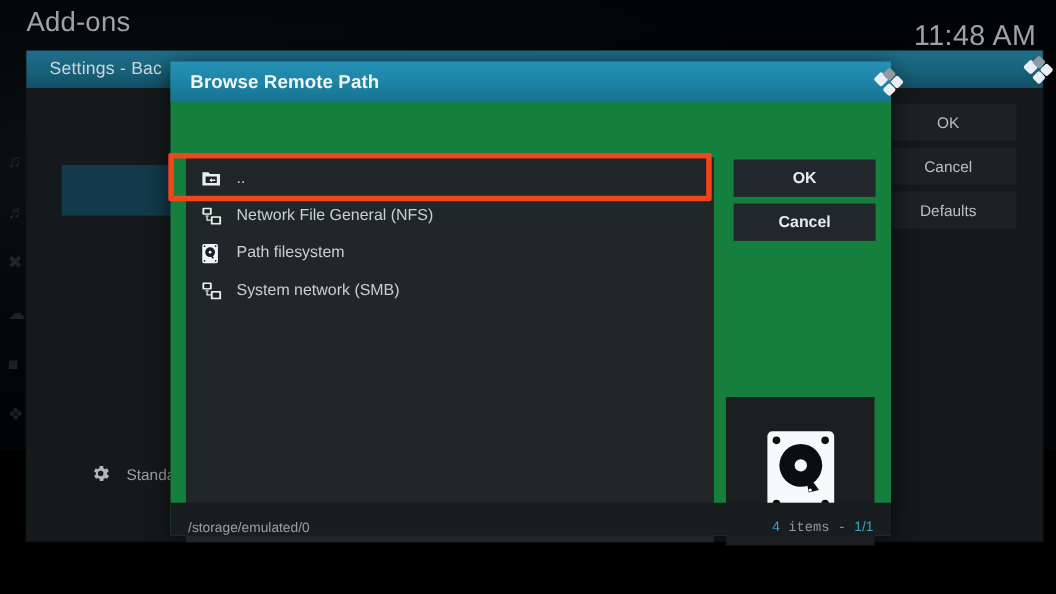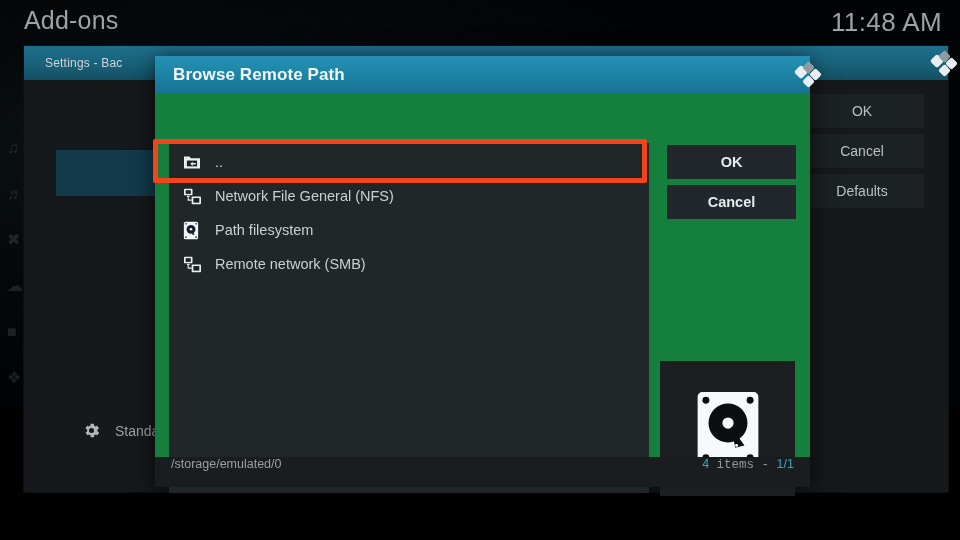--- a/index.html
+++ b/index.html
@@ -16,21 +16,21 @@
     position: absolute; inset: 0;
     background:
       radial-gradient(ellipse 60% 55% at 18% 38%, #0c1418 0%, #050709 62%, #020304 100%),
       linear-gradient(160deg, #070b0e 0%, #04060a 55%, #010203 100%);
   }
   .home-title {
     position: absolute; left: 24px; top: 6px;
     font-size: 25px; color: #9ba3a8; letter-spacing: .2px;
   }
   .home-clock {
-    position: absolute; right: 18px; top: 7px;
+    position: absolute; right: 18px; top: 17px;
     font-size: 26px; color: #9ba3a8; letter-spacing: .4px;
   }
   
   .side-strip {
     position: absolute; left: 0; top: 96px; width: 34px; height: 420px;
     display: flex; flex-direction: column; align-items: center;
     gap: 26px; padding-top: 42px;
     opacity: .30;
   }
   .side-strip .si { width: 20px; height: 20px; color: #5d6265; font-size: 16px; line-height: 20px; }
@@ -40,21 +40,21 @@
     position: absolute; left: 24px; top: 46px; width: 924px; height: 446px;
     background: #111517;
     box-shadow: 0 0 0 1px #0c1011;
   }
   .settings-header {
     position: relative; height: 34px;
     background: linear-gradient(180deg, #1e6f8c 0%, #186179 55%, #134f63 100%);
     display: flex; align-items: center;
   }
   .settings-header .st {
-    margin-left: 21px; font-size: 12px; color: #cfd6da; letter-spacing: .2px;
+    margin-left: 21px; font-size: 16px; color: #cfd6da; letter-spacing: .2px;
   }
   .settings-header .kodi-logo-wrap {
     position: absolute; right: 16px; top: 6px;
   }
   .settings-body { position: relative; height: 412px; background: #15191b; }
 
   .cat-list { position: absolute; left: 32px; top: 22px; width: 196px; }
   .cat-item {
     height: 46px; display: flex; align-items: center; justify-content: flex-end;
     padding-right: 18px; font-size: 15px; color: #9aa1a6; margin-bottom: 2px;
@@ -123,21 +123,21 @@
 
   
   .preview {
     position: absolute; left: 505px; top: 268px; width: 135px; height: 135px;
     background: #1b1f22; display: flex; align-items: center; justify-content: center;
   }
 
   
   .dlg-footer {
     position: absolute; left: 0; bottom: 0; width: 100%; height: 30px;
-    display: flex; align-items: flex-start; justify-content: space-between;
+    display: flex; align-items: flex-end; justify-content: space-between;
     padding: 0 16px; font-size: 12.5px; color: #97a0a5;
     background: #191d20;
   }
   .dlg-footer .count .hl { color: #3fa3c4; }
   .dlg-footer .count .dim { color: #8e979c; font-family: Liberation Mono, monospace; }
 
   
   .kodi-logo { position: relative; width: 26px; height: 26px; }
   .kodi-logo i {
     position: absolute; display: block; background: #cfd8dd;
@@ -271,21 +271,21 @@
             <span class="ico">
               <svg width="19" height="17" viewBox="0 0 22 20">
                 <rect x="1" y="1" width="10" height="7.5" rx="1" fill="#e9eef1"></rect>
                 <rect x="3" y="2.6" width="6" height="4.3" fill="#1d2226"></rect>
                 <rect x="4.4" y="9.2" width="3.2" height="1.4" fill="#e9eef1"></rect>
                 <rect x="10" y="10" width="11" height="9" rx="1" fill="#e9eef1"></rect>
                 <rect x="12" y="11.8" width="7" height="5.4" fill="#1d2226"></rect>
                 <path d="M6 10.8v3.4h4" stroke="#e9eef1" stroke-width="1.4" fill="none"></path>
               </svg>
             </span>
-            <span class="lbl">Remote network (SMB)</span>
+            <span class="lbl">System network (SMB)</span>
           </div>
 
         </div>
       </div>
 
       <div class="dlg-buttons">
         <div class="dbtn">OK</div>
         <div class="dbtn">Cancel</div>
       </div>
 

